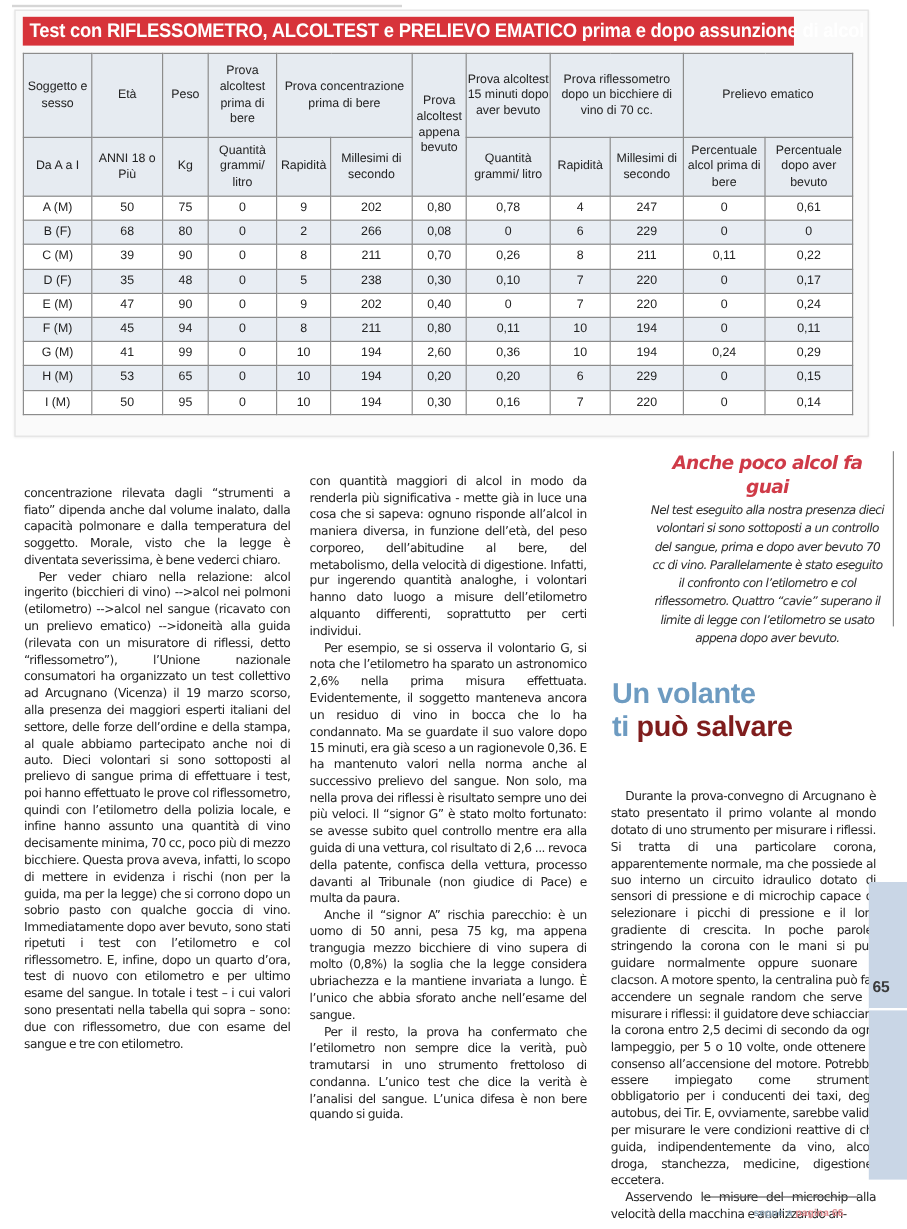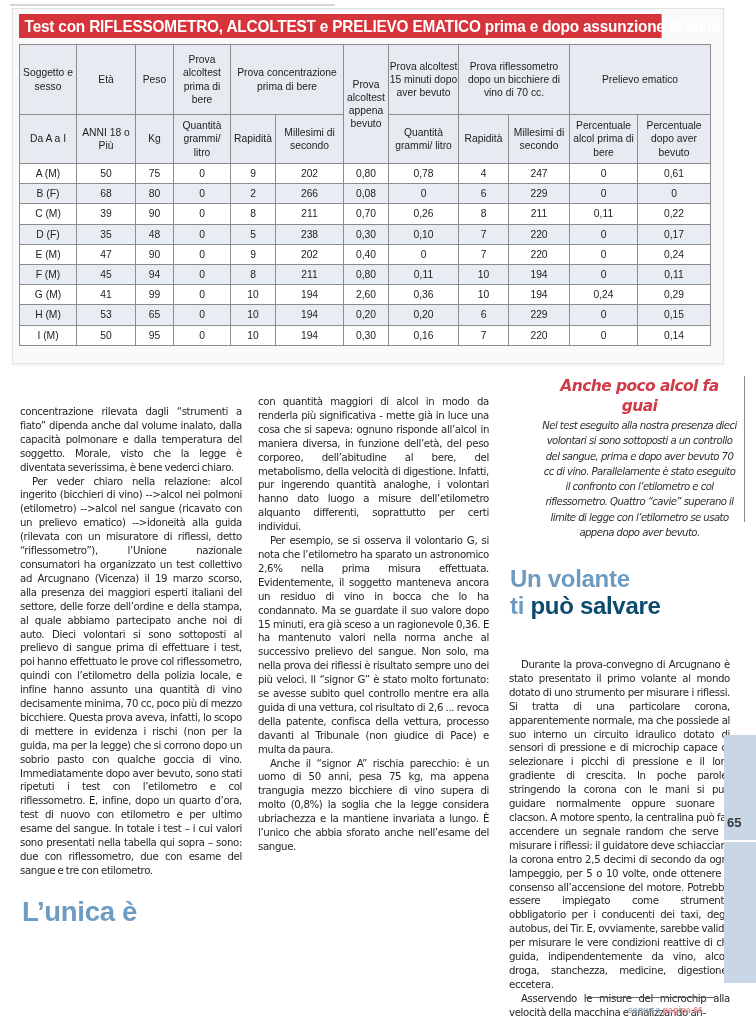--- a/index.html
+++ b/index.html
@@ -45,21 +45,21 @@
   .article p { text-indent: 12px; hyphens: manual; }
   .article p.noindent { text-indent: 0; }
   .col1 { left: 20px; top: 374px; width: 222px; }
   .col2 { left: 258px; top: 364px; width: 231px; }
   .col3 { left: 509px; top: 627px; width: 221px; }
 
   .sec-heading { position: absolute; font-family: "Liberation Sans", sans-serif; font-weight: bold; line-height: 27px; letter-spacing: -0.3px; }
   .h-unica { left: 22px; top: 898px; font-size: 27.5px; }
   .h-volante { left: 510px; top: 565px; font-size: 24px; }
   .c-blue { color: #6d9bc1; }
-  .c-red { color: #0c4a6e; }
+  .c-red { color: #7f1d1d; }
 
   .col1-bottom { position: absolute; left: 20px; top: 1008px; width: 222px; }
 
   
   .sidebar-box {
     position: absolute; left: 505px; top: 376px; width: 204px; height: 146px;
     border-right: 1.5px solid #8a8a8a; padding-right: 6px; text-align: center; margin-left: 36px;
   }
   .sidebar-title {
     font-family: "DejaVu Sans", sans-serif; font-weight: bold; font-style: italic;
@@ -261,31 +261,31 @@
       </tr>
     </tbody>
 </table>
 
 <div class="article col1">
   <p class="noindent">concentrazione rilevata dagli “strumenti a fiato” dipenda anche dal volume inalato, dalla capacità polmonare e dalla temperatura del soggetto. Morale, visto che la legge è diventata severissima, è bene vederci chiaro.</p>
   <p>Per veder chiaro nella relazione: alcol ingerito (bicchieri di vino) --&gt;alcol nei polmoni (etilometro) --&gt;alcol nel sangue (ricavato con un prelievo ematico) --&gt;idoneità alla guida (rilevata con un misuratore di riflessi, detto “riflessometro”), l’Unione nazionale consumatori ha organizzato un test collettivo ad Arcugnano (Vicenza) il 19 marzo scorso, alla presenza dei maggiori esperti italiani del settore, delle forze dell’ordine e della stampa, al quale abbiamo partecipato anche noi di auto. Dieci volontari si sono sottoposti al prelievo di sangue prima di effettuare i test, poi hanno effettuato le prove col riflessometro, quindi con l’etilometro della polizia locale, e infine hanno assunto una quantità di vino decisamente minima, 70 cc, poco più di mezzo bicchiere. Questa prova aveva, infatti, lo scopo di mettere in evidenza i rischi (non per la guida, ma per la legge) che si corrono dopo un sobrio pasto con qualche goccia di vino. Immediatamente dopo aver bevuto, sono stati ripetuti i test con l’etilometro e col riflessometro. E, infine, dopo un quarto d’ora, test di nuovo con etilometro e per ultimo esame del sangue. In totale i test – i cui valori sono presentati nella tabella qui sopra – sono: due con riflessometro, due con esame del sangue e tre con etilometro.</p>
 </div>
 
 <div class="sec-heading h-unica">
-  <div class="c-blue">L’unica è</div>
 </div>
 
 <div class="article col1-bottom">
   <p>La prova – che andrà ripetuta fra qualche mese con un campione più vasto e</p>
 </div>
 
 <div class="article col2">
   <p class="noindent">con quantità maggiori di alcol in modo da renderla più significativa - mette già in luce una cosa che si sapeva: ognuno risponde all’alcol in maniera diversa, in funzione dell’età, del peso corporeo, dell’abitudine al bere, del metabolismo, della velocità di digestione. Infatti, pur ingerendo quantità analoghe, i volontari hanno dato luogo a misure dell’etilometro alquanto differenti, soprattutto per certi individui.</p>
   <p>Per esempio, se si osserva il volontario G, si nota che l’etilometro ha sparato un astronomico 2,6% nella prima misura effettuata. Evidentemente, il soggetto manteneva ancora un residuo di vino in bocca che lo ha condannato. Ma se guardate il suo valore dopo 15 minuti, era già sceso a un ragionevole 0,36. E ha mantenuto valori nella norma anche al successivo prelievo del sangue. Non solo, ma nella prova dei riflessi è risultato sempre uno dei più veloci. Il “signor G” è stato molto fortunato: se avesse subito quel controllo mentre era alla guida di una vettura, col risultato di 2,6 ... revoca della patente, confisca della vettura, processo davanti al Tribunale (non giudice di Pace) e multa da paura.</p>
   <p>Anche il “signor A” rischia parecchio: è un uomo di 50 anni, pesa 75 kg, ma appena trangugia mezzo bicchiere di vino supera di molto (0,8%) la soglia che la legge considera ubriachezza e la mantiene invariata a lungo. È l’unico che abbia sforato anche nell’esame del sangue.</p>
+  <p>Per il resto, la prova ha confermato che l’etilometro non sempre dice la verità, può tramutarsi in uno strumento frettoloso di condanna. L’unico test che dice la verità è l’analisi del sangue. L’unica difesa è non bere quando si guida.</p>
 </div>
 
 <div class="sidebar-box">
   <div class="sidebar-title">Anche poco alcol fa guai</div>
   <div class="sidebar-text">Nel test eseguito alla nostra presenza dieci volontari si sono sottoposti a un controllo del sangue, prima e dopo aver bevuto 70 cc di vino. Parallelamente è stato eseguito il confronto con l’etilometro e col riflessometro. Quattro “cavie” superano il limite di legge con l’etilometro se usato appena dopo aver bevuto.</div>
 </div>
 
 <div class="sec-heading h-volante">
   <div class="c-blue">Un volante</div>
   <div><span class="c-blue">ti</span> <span class="c-red">può salvare</span></div>

